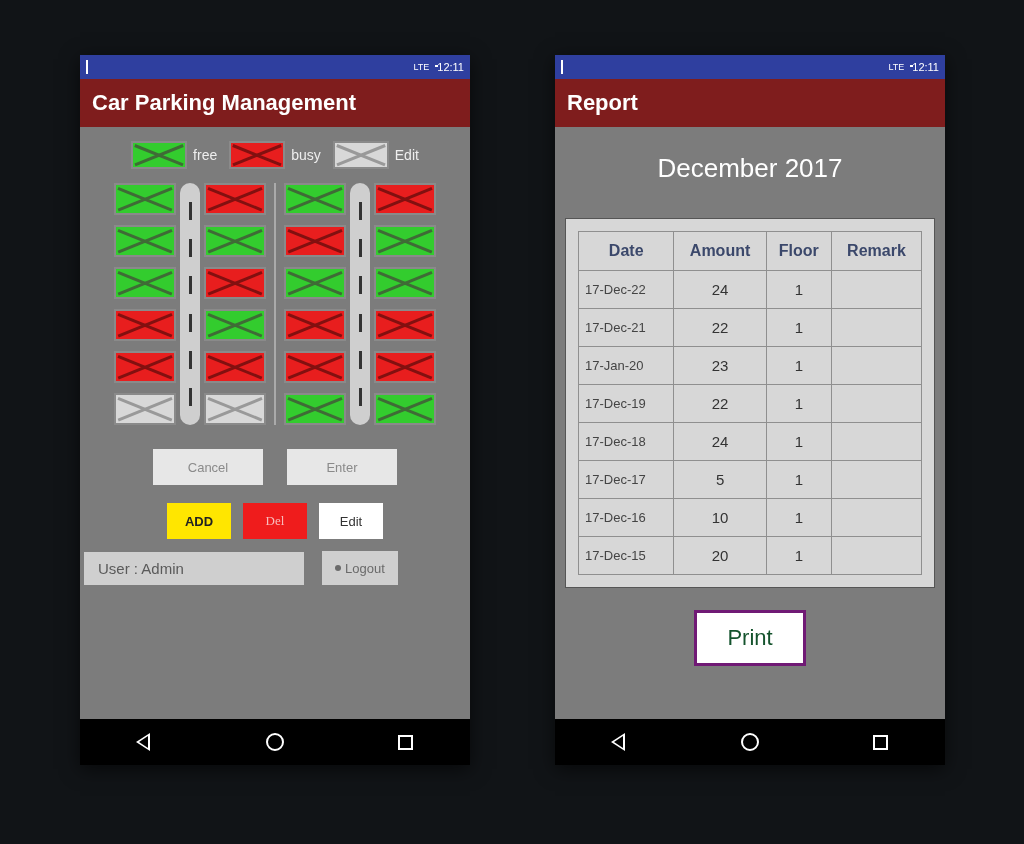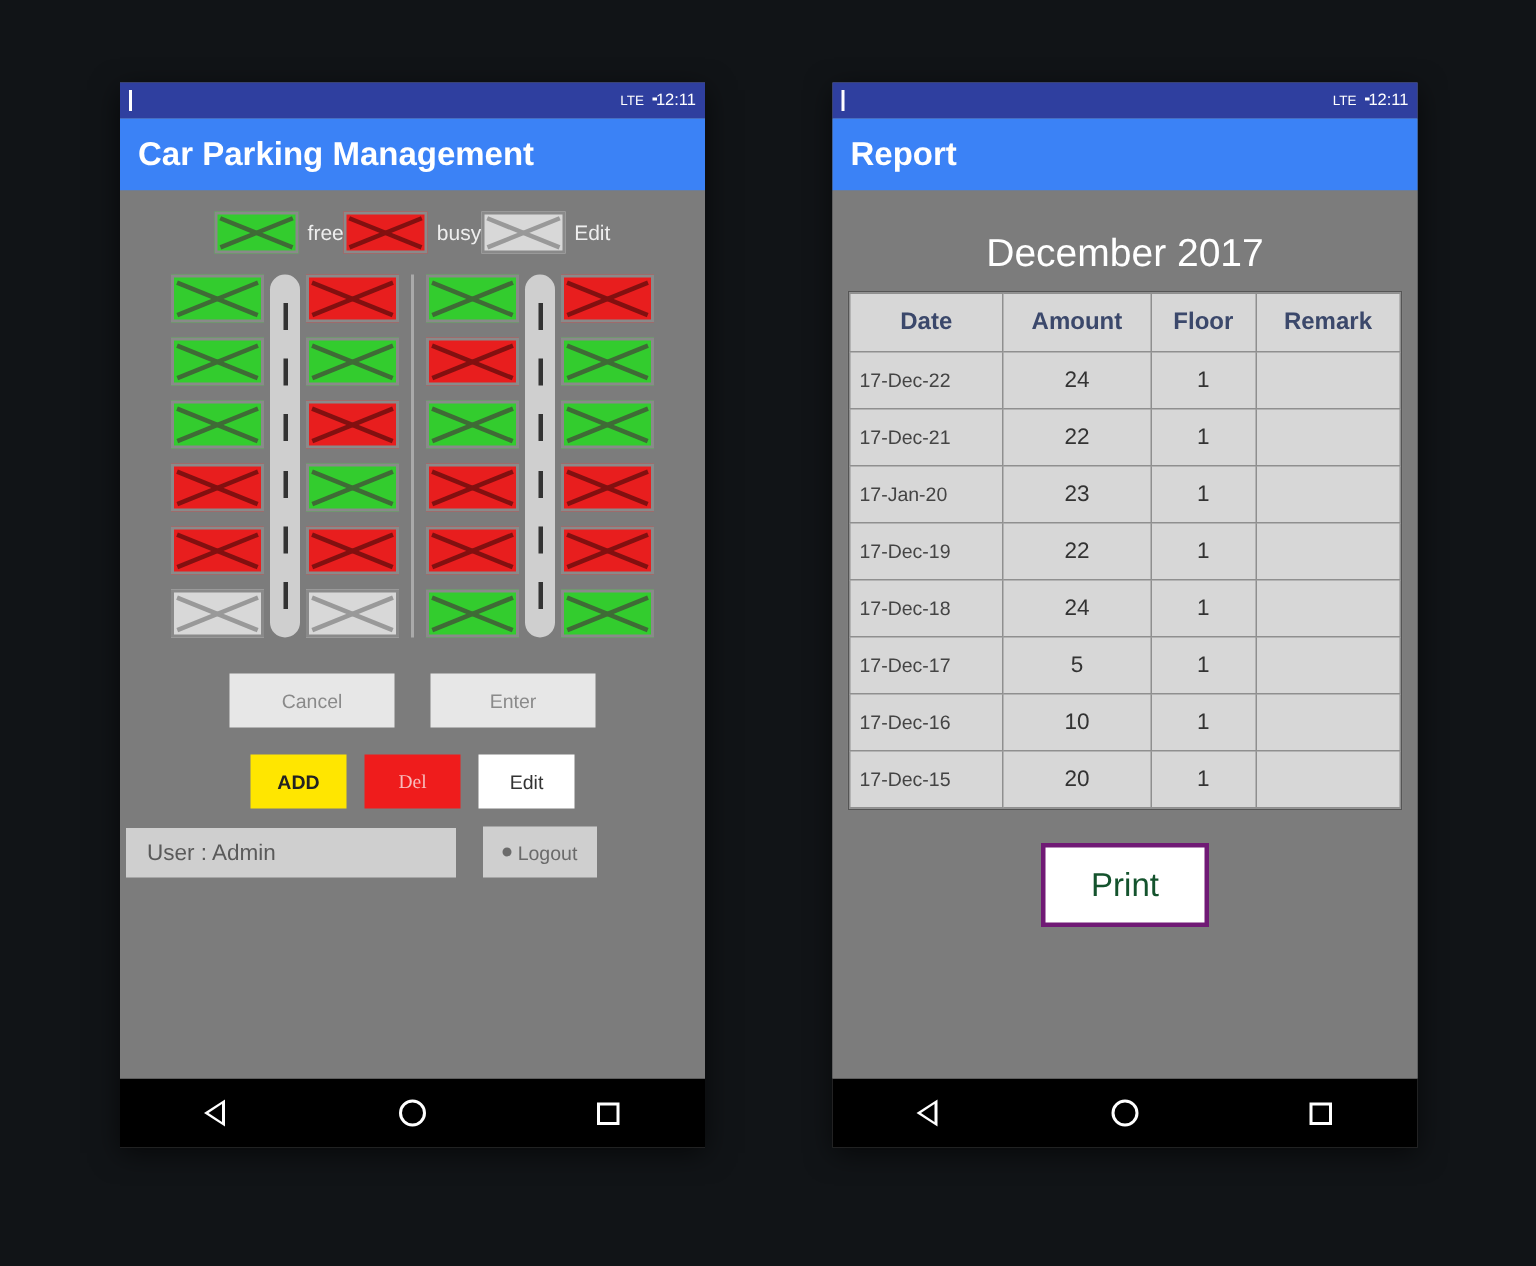--- a/index.html
+++ b/index.html
@@ -35,21 +35,21 @@
   .sb-icon { display: inline-block; line-height: 1; }
   .sb-mail-icon { width: 14px; height: 10px; border: 1px solid #fff; position: relative; }
   .sb-mail-icon::after { content:""; position:absolute; left:2px; right:2px; top:-1px; bottom:3px; border-bottom:1px solid #fff; border-left:1px solid #fff; border-right:1px solid #fff; transform:rotate(45deg); transform-origin:center 35%; display:none; }
   .sb-sim-icon { width:9px; height:12px; background:#fff; }
   .sb-signal-icon { font-size:9px; }
   .sb-batt-icon { width:7px; height:12px; background:#fff; position:relative; }
   .sb-batt-icon::before { content:""; position:absolute; left:2px; top:-2px; width:3px; height:2px; background:#fff; }
 
   
   .appbar {
-    background: #3b82f6;
+    background: #7f1d1d;
     color: #fff;
     height: 48px;
     display: flex;
     align-items: center;
     padding: 0 12px;
     font-size: 22px;
     font-weight: bold;
   }
 
   .content {
@@ -68,21 +68,21 @@
     justify-content: space-around;
   }
   .nav-icon { color:#fff; display:flex; align-items:center; justify-content:center; width:40px; height:40px; }
   .nav-back-tri { position:relative; width:18px; height:18px;}
   .nav-back-tri::before { content:""; position:absolute; left:0; top:0; width:0;height:0;border-top:9px solid transparent;border-bottom:9px solid transparent;border-right:14px solid #fff;}
   .nav-back-tri::after { content:""; position:absolute; left:3px; top:3px; width:0;height:0;border-top:6px solid transparent;border-bottom:6px solid transparent;border-right:9px solid #000;}
   .nav-circle { width:18px; height:18px; border:2px solid #fff; border-radius:50%; }
   .nav-square { width:15px; height:15px; border:2px solid #fff; }
 
   
-  .legend { display:flex; justify-content:center; gap:0; padding:14px 0 10px; align-items:center; }
+  .legend { display:flex; justify-content:center; gap:12px; padding:14px 0 10px; align-items:center; }
   .legend-item { display:flex; align-items:center; gap:6px; }
   .legend-label { color:#eee; font-size:14px; }
 
   
   .slot {
     width:56px; height:28px; border:2px solid #8a8a8a; position:relative; background:#3bd02e;
   }
   .slot.free  { background:#33cc2e; }
   .slot.busy  { background:#e81e1e; }
   .slot.edit  { background:#d8d8d8; }
@@ -121,22 +121,22 @@
   .sm-add { background:#ffe600; color:#222; font-weight:bold; }
   .sm-del { background:#ef1c1c; color:#f8bdbd;font-family:Liberation Serif, serif; }
   .sm-edit { background:#fff; color:#333; }
 
   .bottom-row { display:flex; align-items:center; gap:18px; padding:12px 0 0 4px; }
   .user-box { background:#cfcfcf; color:#5a5a5a; font-size:15px; padding:8px 14px; width:220px; }
   .logout-box { background:#cfcfcf; color:#6a6a6a; font-size:13px; width:76px; height:34px; display:flex; align-items:center; justify-content:center; gap:4px; }
   .logout-box .dot { width:6px; height:6px; background:#6b6b6b; border-radius:50%; }
 
   
-  .report-title { text-align:center; color:#fff; font-size:26px; padding:26px 0 10px; }
-  .report-table-wrap { background:#d7d7d7; margin:0 10px; padding:0; border:1px solid #555;}
+  .report-title { text-align:center; color:#fff; font-size:26px; padding:26px 0 34px; }
+  .report-table-wrap { background:#d7d7d7; margin:0 10px; padding:12px; border:1px solid #555;}
   table.report { width:100%; border-collapse:collapse; }
   table.report th, table.report td {
     border:1px solid #8f8f8f; padding:10px 4px; font-size:15px; text-align:center; color:#333;
   }
   table.report th { background:#d7d7d7; color:#3b486b; font-weight:bold; font-size:16px; }
   table.report td.date { font-size:13px; text-align:left; padding-left:6px; color:#444;}
   .print-btn { display:block; margin:22px auto 0; background:#fff; border:3px solid #701a75; padding:12px 30px; font-size:22px; color:#14532d; }
 
 </style>
 </head>

